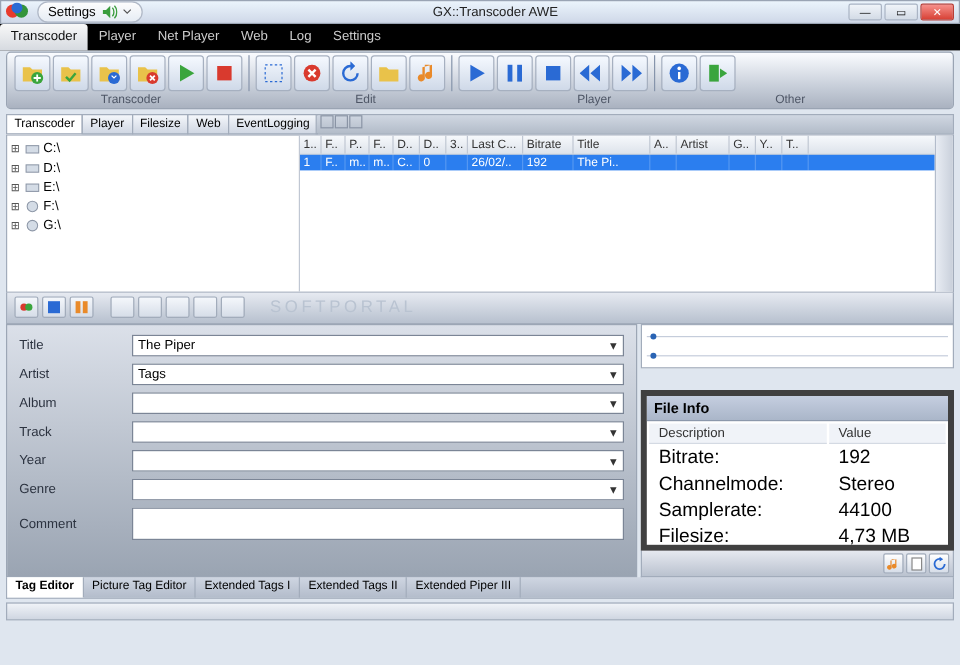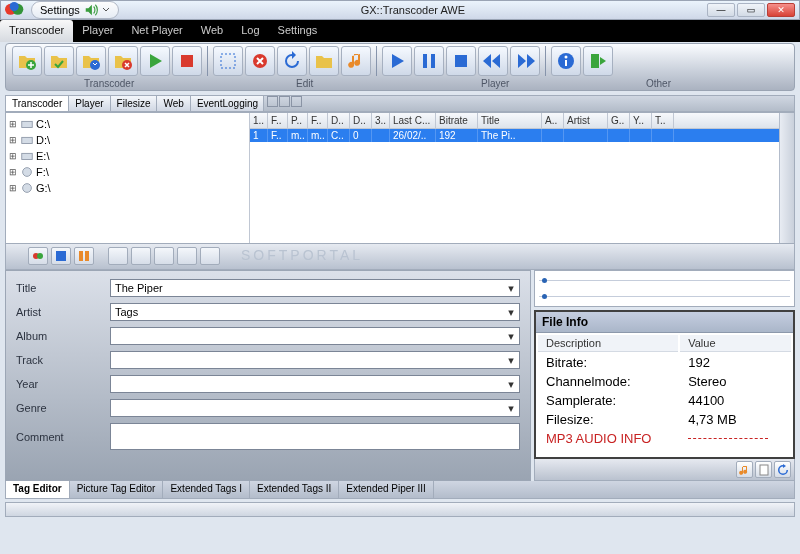--- a/index.html
+++ b/index.html
@@ -44,44 +44,44 @@
 .tree .row { display:flex; align-items:center; gap:2px; padding:1px 0; cursor:pointer;}
 .tree .expander { font-size:9px; width:9px; color:#555; }
 .tree .drive { font-size:11px; color:#000; }
 .listwrap { flex:1; overflow:hidden;}
 .listhdr { display:flex; background:linear-gradient(#f7f9fc,#dde3eb); border-bottom:1px solid #c0c7d3;}
 .listhdr .col { border-right:1px solid #c0c7d3; padding:2px 3px; font-size:10px; color:#333; white-space:nowrap; overflow:hidden; cursor:pointer;}
 .listrow { display:flex; background:#2b7eef; color:#fff;}
 .listrow .cell { border-right:1px solid rgba(255,255,255,.2); padding:1px 3px; font-size:10px; white-space:nowrap; overflow:hidden;}
 
 
-.toolbar2 { background: linear-gradient(#e6eaf1,#b8c1cf); margin:0 5px; padding:3px 22px; display:flex; gap:3px; border:1px solid #a2acbb; border-top:none; height:26px;}
+.toolbar2 { background: linear-gradient(#e6eaf1,#b8c1cf); margin:0 5px; padding:3px 6px; display:flex; gap:3px; border:1px solid #a2acbb; border-top:none; height:26px;}
 .t2btn { width:20px; height:18px; border:1px solid #a2acbb; border-radius:2px; background:linear-gradient(#f4f7fb,#d6dde8); cursor:pointer; display:flex;align-items:center;justify-content:center;}
 .t2btn svg{width:12px;height:12px;}
 .watermark { color:#b9c3d1; font-size:14px; letter-spacing:3px; margin-left:18px;}
 
 
 .bottomsplit { display:flex; margin:0 5px; height: 211px;}
 .tagform { width: 526px; background: linear-gradient(#dbe0e9 0%,#9aa4b2 100%); border:1px solid #9ca6b5; padding:8px 10px;}
 .tagform .frow { display:flex; align-items:center; margin-bottom:6px;}
 .tagform label { width: 94px; font-size:11px; color:#2c3340;}
 .tagform .combo { flex:1; height:18px; background:#fff; border:1px solid #7b8596; display:flex; align-items:center; justify-content:space-between; padding:0 0 0 4px; cursor:pointer;}
 .tagform .combo .arr { width:16px; height:16px; display:flex;align-items:center;justify-content:center; color:#333;}
 .tagform .textarea { flex:1; height:27px; background:#fff; border:1px solid #7b8596;}
 
 .rightcol { flex:1; display:flex; flex-direction:column; margin-left:3px;}
 .wave { height:37px; background:#fff; border:1px solid #a2acbb; display:flex; flex-direction:column; justify-content:space-around; padding:2px 4px;}
 .wave .wrow{ height:1px; background:#c5cddb; position:relative;}
 .wave .wrow .dot{ position:absolute; top:-2px; width:5px;height:5px;background:#2a64b4;border-radius:50%;}
 
-.fileinfo { flex:1; background:#fff; border:2px solid #404040; margin-top:3px; overflow:hidden;}
+.fileinfo { flex:1; background:#fff; border:5px solid #404040; margin-top:18px; overflow:hidden;}
 .fileinfo .hdr { background: linear-gradient(#c5cee0,#aab6c9); border-bottom:1px solid #8c98ab; padding:3px 6px; font-weight:bold; font-size:12px;}
 .fileinfo table { width:100%; }
 .fileinfo th { text-align:left; font-weight:normal; padding:2px 8px; font-size:11px; color:#333; background:#f0f3f8; border-bottom:1px solid #d4dae3;}
-.fileinfo td { padding:1px 8px; font-size:13px; }
+.fileinfo td { padding:1px 8px; font-size:16px; }
 .fileinfo .red { color:#c82323; }
 .fileinfo .hr { color:#c82323; border-bottom:1px dashed #c82323; width:80px;}
 
 .cornerbtns { height:22px; background:linear-gradient(#e6e9f0,#bac2cf); border:1px solid #a2acbb; border-top:none; margin-top:0px; display:flex; justify-content:flex-end; align-items:center; gap:2px; padding:0 3px;}
 .cornerbtns .cbtn{ width:17px;height:17px; border:1px solid #a2acbb; border-radius:2px; background:linear-gradient(#fff,#d6dde8); cursor:pointer; display:flex;align-items:center;justify-content:center;}
 
 
 .bottomtabs { margin:0 5px; background:linear-gradient(#cfd6e2,#b3bccb); border:1px solid #a2acbb; border-top:none; display:flex; height:18px;}
 .bottomtab { padding:2px 7px; font-size:10px; border-right:1px solid #a2acbb; cursor:pointer;}
 .bottomtab.active { background:#fff; font-weight:bold;}

